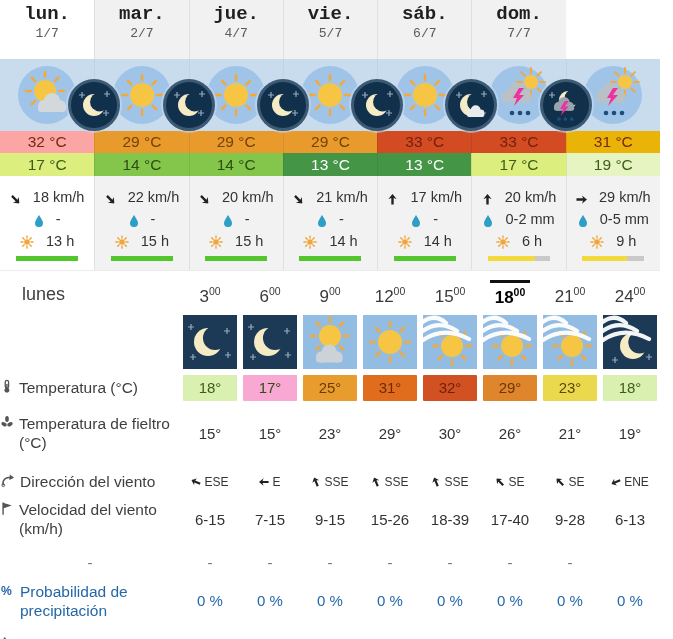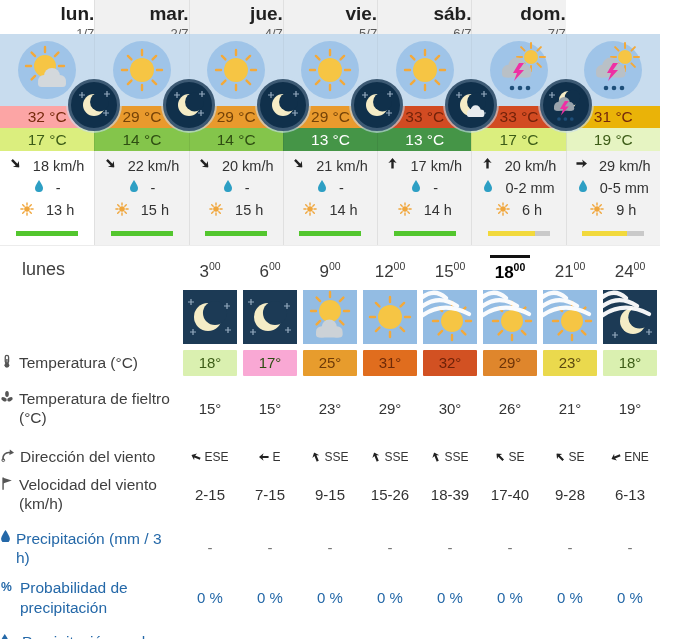--- a/index.html
+++ b/index.html
@@ -4,31 +4,31 @@
 <style>
   html,body{margin:0;padding:0;background:#fff;}
   body{width:673px;height:639px;overflow:hidden;font-family:"Liberation Sans",sans-serif;color:#3f3f3f;}
   .widget{width:660px;}
 
   
   .daily{position:relative;width:660px;border-bottom:1px solid #ececec;}
   .drow{display:grid;grid-template-columns:repeat(7,1fr);width:660px;}
   .dcell{border-left:1px solid rgba(0,0,0,0.07);min-width:0;}
   .dcell:first-child{border-left:none;}
-  .day-head{height:34px;text-align:right;background:#f1f1f1;cursor:pointer;}
+  .day-head{height:59px;text-align:center;background:#f1f1f1;cursor:pointer;font-family:Liberation Mono, monospace;}
   .day-head.sel{background:#fff;}
   .day-name{font-size:19px;font-weight:bold;color:#1f1f1f;padding-top:3px;}
   .day-date{font-size:13px;color:#5a5a5a;margin-top:1px;}
   .icon-cell{height:72px;background:#c8dcee;display:flex;align-items:center;justify-content:center;border-left:1px solid rgba(0,0,0,0.04);}
   .day-circle{width:58px;height:58px;border-radius:50%;background:#9fc4e8;display:flex;align-items:center;justify-content:center;}
   .band-cell{height:22px;display:flex;align-items:center;justify-content:center;font-size:15.5px;}
   .mins .band-cell{height:23px;}
   .det-cell{background:#f2f2f2;padding:7px 0 9px;font-size:14.5px;color:#333;text-align:center;}
   .det-cell.sel{background:#fff;}
-  .det-line{height:22px;display:flex;align-items:flex-start;justify-content:center;gap:12px;white-space:nowrap;}
+  .det-line{height:22px;display:flex;align-items:flex-end;justify-content:center;gap:12px;white-space:nowrap;}
   .arrow{display:inline-block;width:11px;height:11px;line-height:0;}
   .sunbar{width:62px;height:5px;background:#c9c9c9;margin:7px auto 0;position:relative;}
   .sunbar .fill{position:absolute;left:0;top:0;bottom:0;}
   #badges{position:absolute;left:0;top:0;width:660px;height:100%;pointer-events:none;}
   .badge{position:absolute;top:79px;width:46px;height:46px;border-radius:50%;background:#10304b;border:3px solid #3d5a74;box-shadow:0 0 0 2px rgba(200,220,238,.6);}
 
   
   .hourly{width:660px;margin-top:9px;}
   .hrow{display:grid;grid-template-columns:180px repeat(8,60px);align-items:center;width:660px;}
   .rlabel{font-size:15.5px;color:#3f3f3f;padding-right:6px;line-height:1.25;display:flex;align-items:flex-start;gap:5px;}
@@ -793,36 +793,30 @@
         </div>
       </div>
       <div class="hrow speed">
         <div class="rlabel">
           <span class="licon"><svg width="14" height="15" viewBox="0 0 16 16">
               <line x1="3.5" y1="1" x2="3.5" y2="15" stroke="#555" stroke-width="1.6"></line>
               <polygon points="3.5,1.5 13.5,4.5 3.5,8" fill="#555"></polygon>
             </svg></span>
           <span><span>Velocidad del viento (km/h)</span></span>
         </div>
-        <div class="vcell">2-15</div>
+        <div class="vcell">6-15</div>
         <div class="vcell">7-15</div>
         <div class="vcell">9-15</div>
         <div class="vcell">15-26</div>
         <div class="vcell">18-39</div>
         <div class="vcell">17-40</div>
         <div class="vcell">9-28</div>
         <div class="vcell">6-13</div>
       </div>
       <div class="hrow preciprow">
-        <div class="rlabel blue">
-          <span class="licon"><svg width="11" height="12.87" viewBox="0 0 12 14">
-              <path d="M6 0 C6 0 1.2 6.8 1.2 9.6 a4.8 4.8 0 0 0 9.6 0 C10.8 6.8 6 0 6 0 Z" fill="#2468a8"></path>
-            </svg></span>
-          <span><span>Precipitación (mm / 3 h)</span></span>
-        </div>
         <div class="vcell" style="color: rgb(119, 119, 119);">-</div>
         <div class="vcell" style="color: rgb(119, 119, 119);">-</div>
         <div class="vcell" style="color: rgb(119, 119, 119);">-</div>
         <div class="vcell" style="color: rgb(119, 119, 119);">-</div>
         <div class="vcell" style="color: rgb(119, 119, 119);">-</div>
         <div class="vcell" style="color: rgb(119, 119, 119);">-</div>
         <div class="vcell" style="color: rgb(119, 119, 119);">-</div>
         <div class="vcell" style="color: rgb(119, 119, 119);">-</div>
       </div>
       <div class="hrow probrow">

